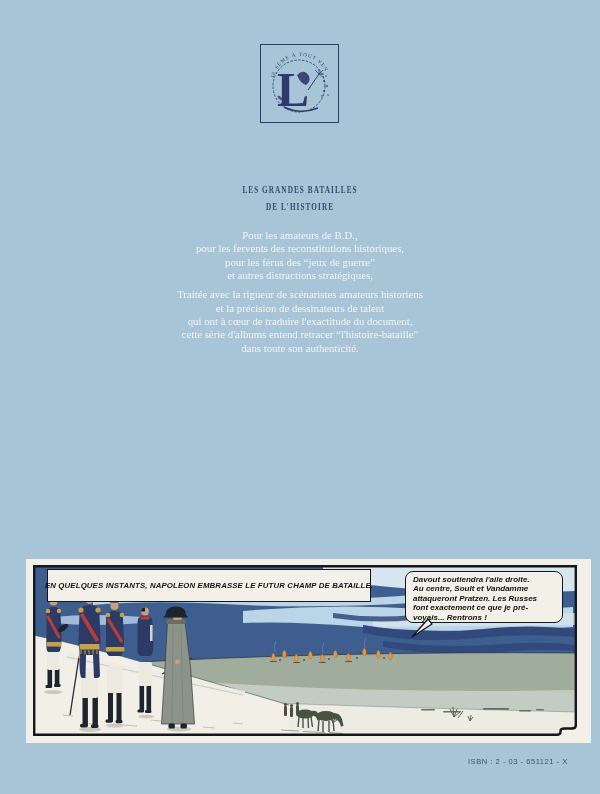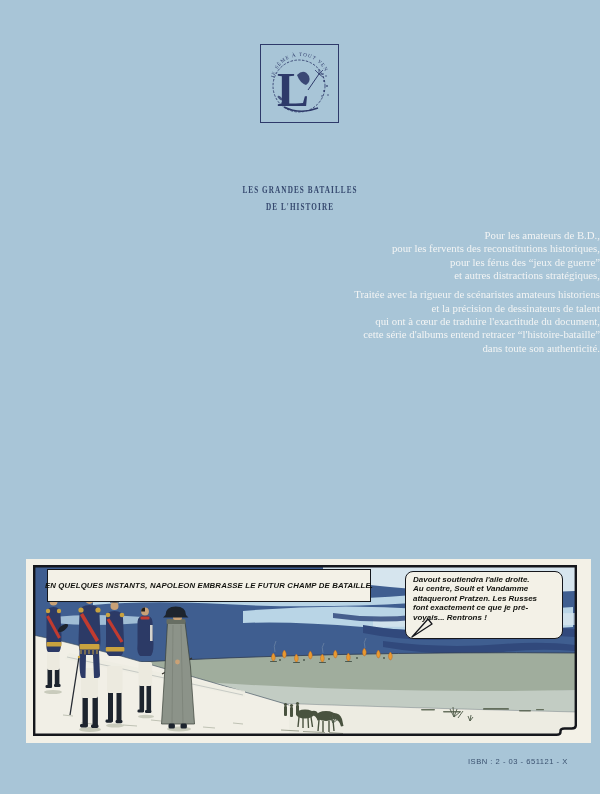--- a/index.html
+++ b/index.html
@@ -17,39 +17,39 @@
   .logo-box svg text{font-family:"Liberation Serif",serif;}
   
   .title{
     position:absolute;top:181px;left:0;right:0;text-align:center;
     color:var(--title_text);font-size:10px;font-weight:600;
     letter-spacing:1.5px;line-height:17px;
   }
   .title-line{display:block;transform:scaleX(.72);}
   
   .intro{
-    position:absolute;top:229px;left:0;right:0;text-align:right;
+    position:absolute;top:229px;left:0;right:0;text-align:center;
     color:var(--body_text);font-size:10.8px;line-height:13.4px;
   }
   .intro p{margin:0 0 5.5px 0;white-space:pre-line;}
   
   .panel-wrap{
     position:absolute;left:26px;top:559px;width:565px;height:184px;
     background:var(--paper);
   }
   .panel-art{position:absolute;left:7px;top:6px;display:block;}
   .caption{
     position:absolute;left:21px;top:10px;width:324px;height:33px;
     background:var(--paper);border:1.5px solid var(--ink);box-sizing:border-box;
     color:#12130f;font-family:"Liberation Sans",sans-serif;
     font-style:italic;font-weight:bold;font-size:7.8px;letter-spacing:.15px;
     display:flex;align-items:center;justify-content:center;white-space:nowrap;
   }
   .bubble{
-    position:absolute;left:379px;top:12px;width:158px;height:68px;
+    position:absolute;left:379px;top:12px;width:158px;height:52px;
     background:var(--paper);border:1.5px solid var(--ink);border-radius:8px;
     box-sizing:border-box;padding:3px 4px 3px 7px;
     color:#12130f;font-family:"Liberation Sans",sans-serif;
     font-style:italic;font-weight:bold;font-size:8px;line-height:9.4px;
     white-space:pre-line;
   }
   .bubble-tail{position:absolute;left:383px;top:59px;}
   
   .isbn{
     position:absolute;left:468px;top:757px;width:120px;text-align:left;

